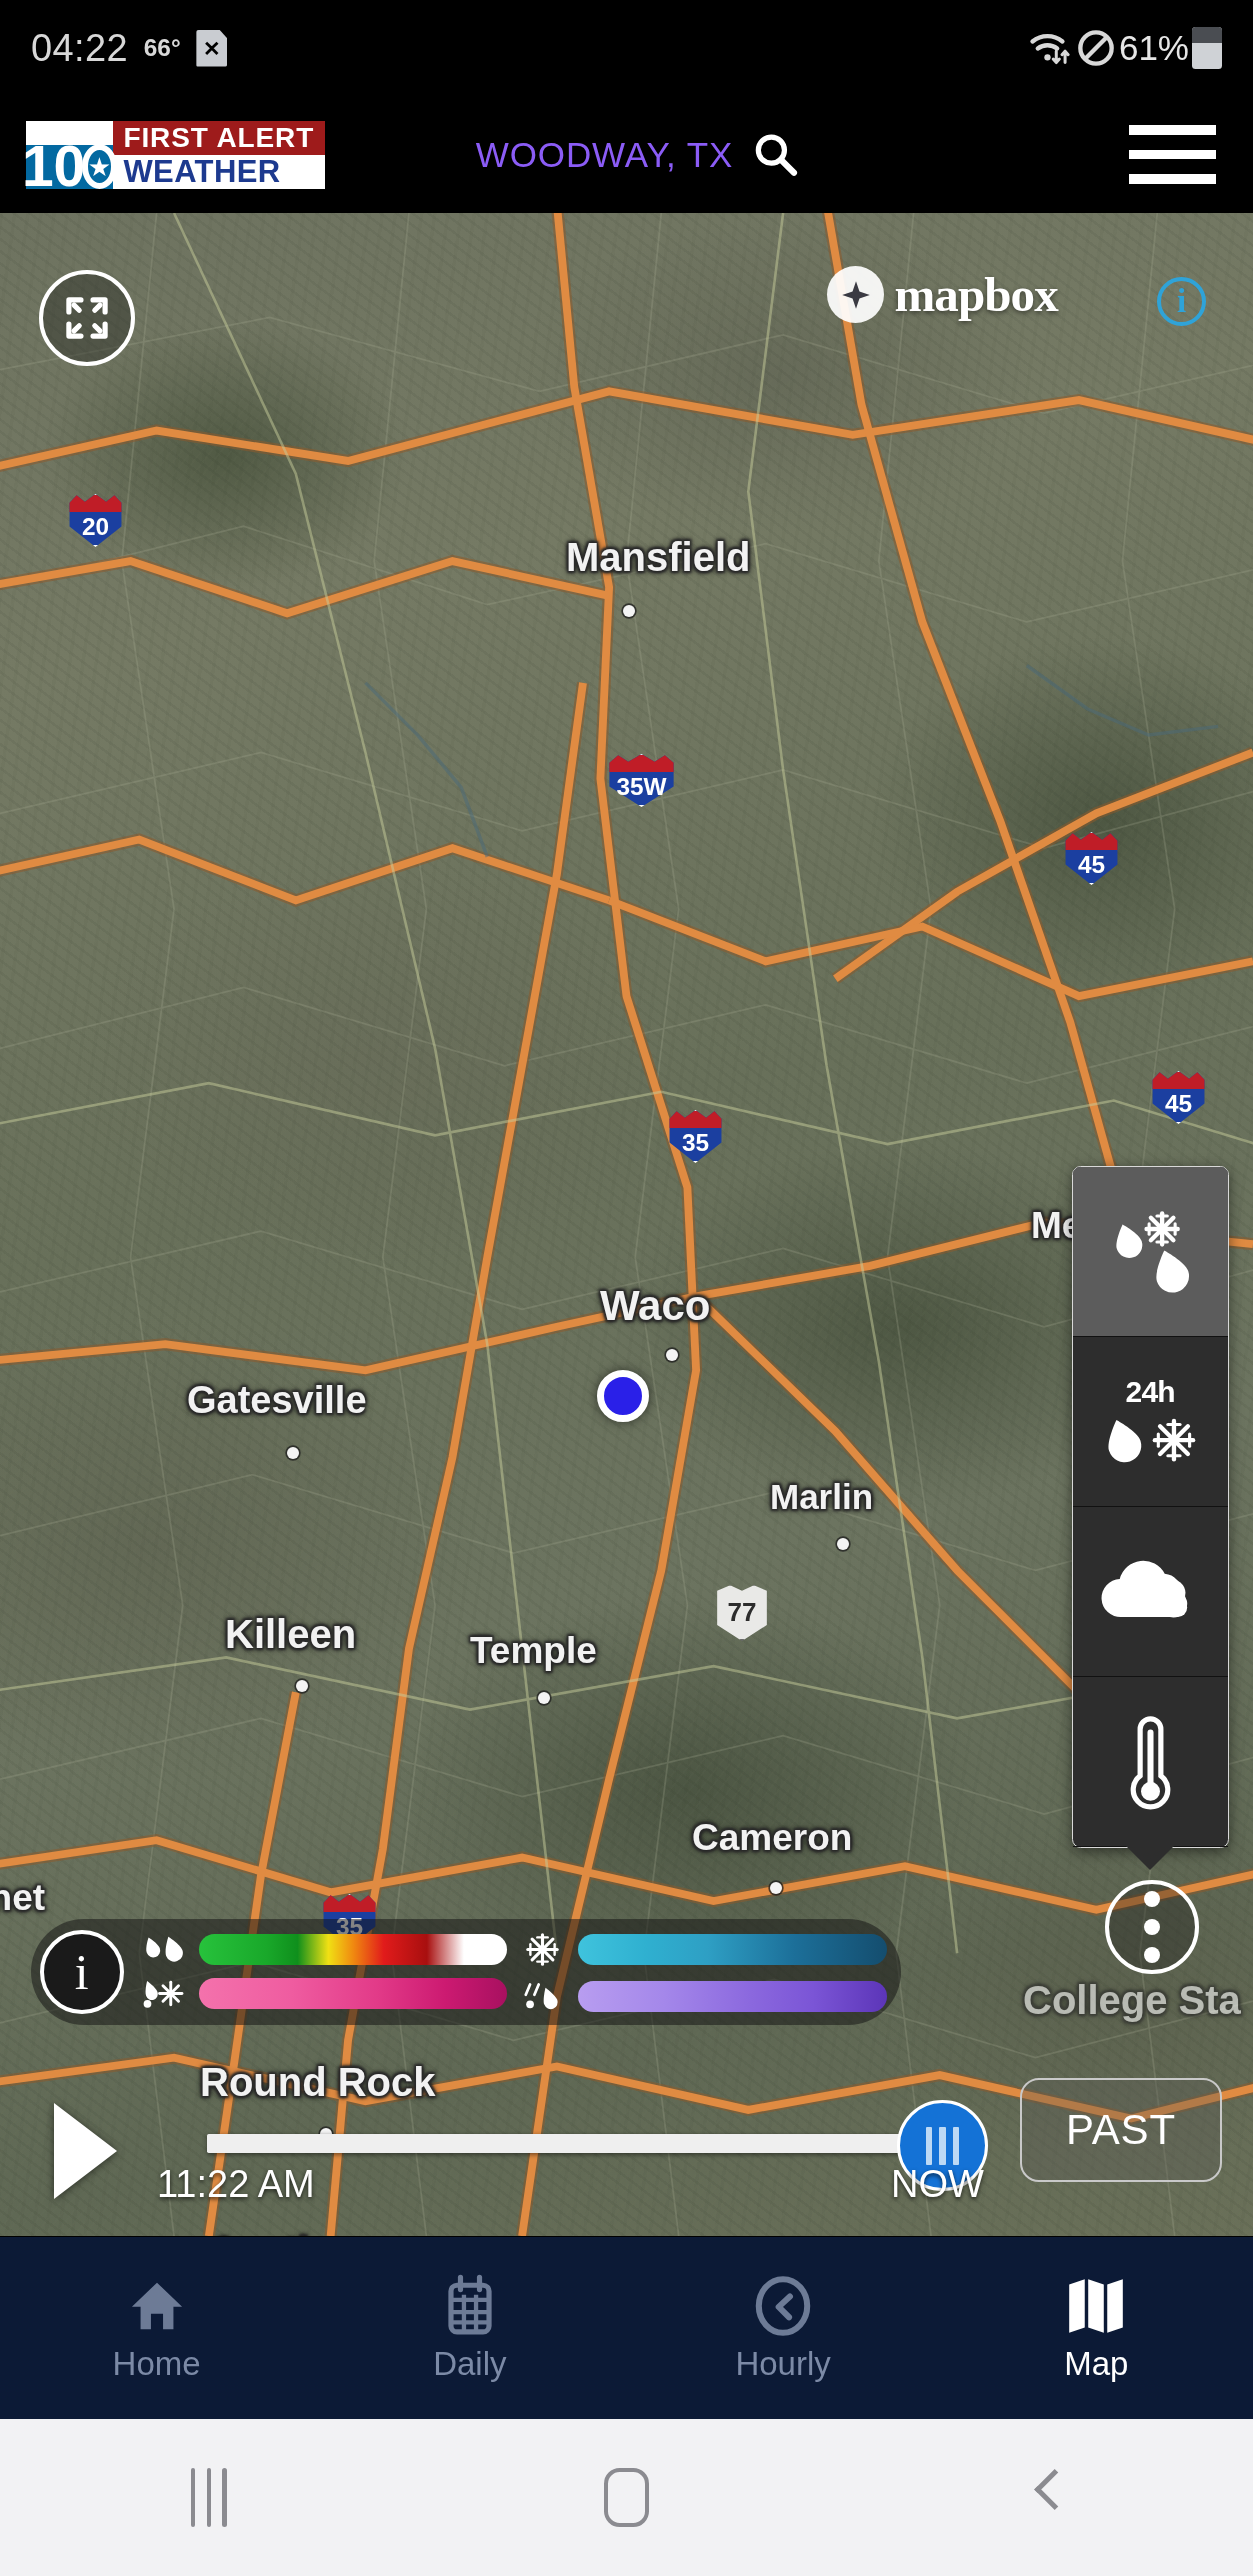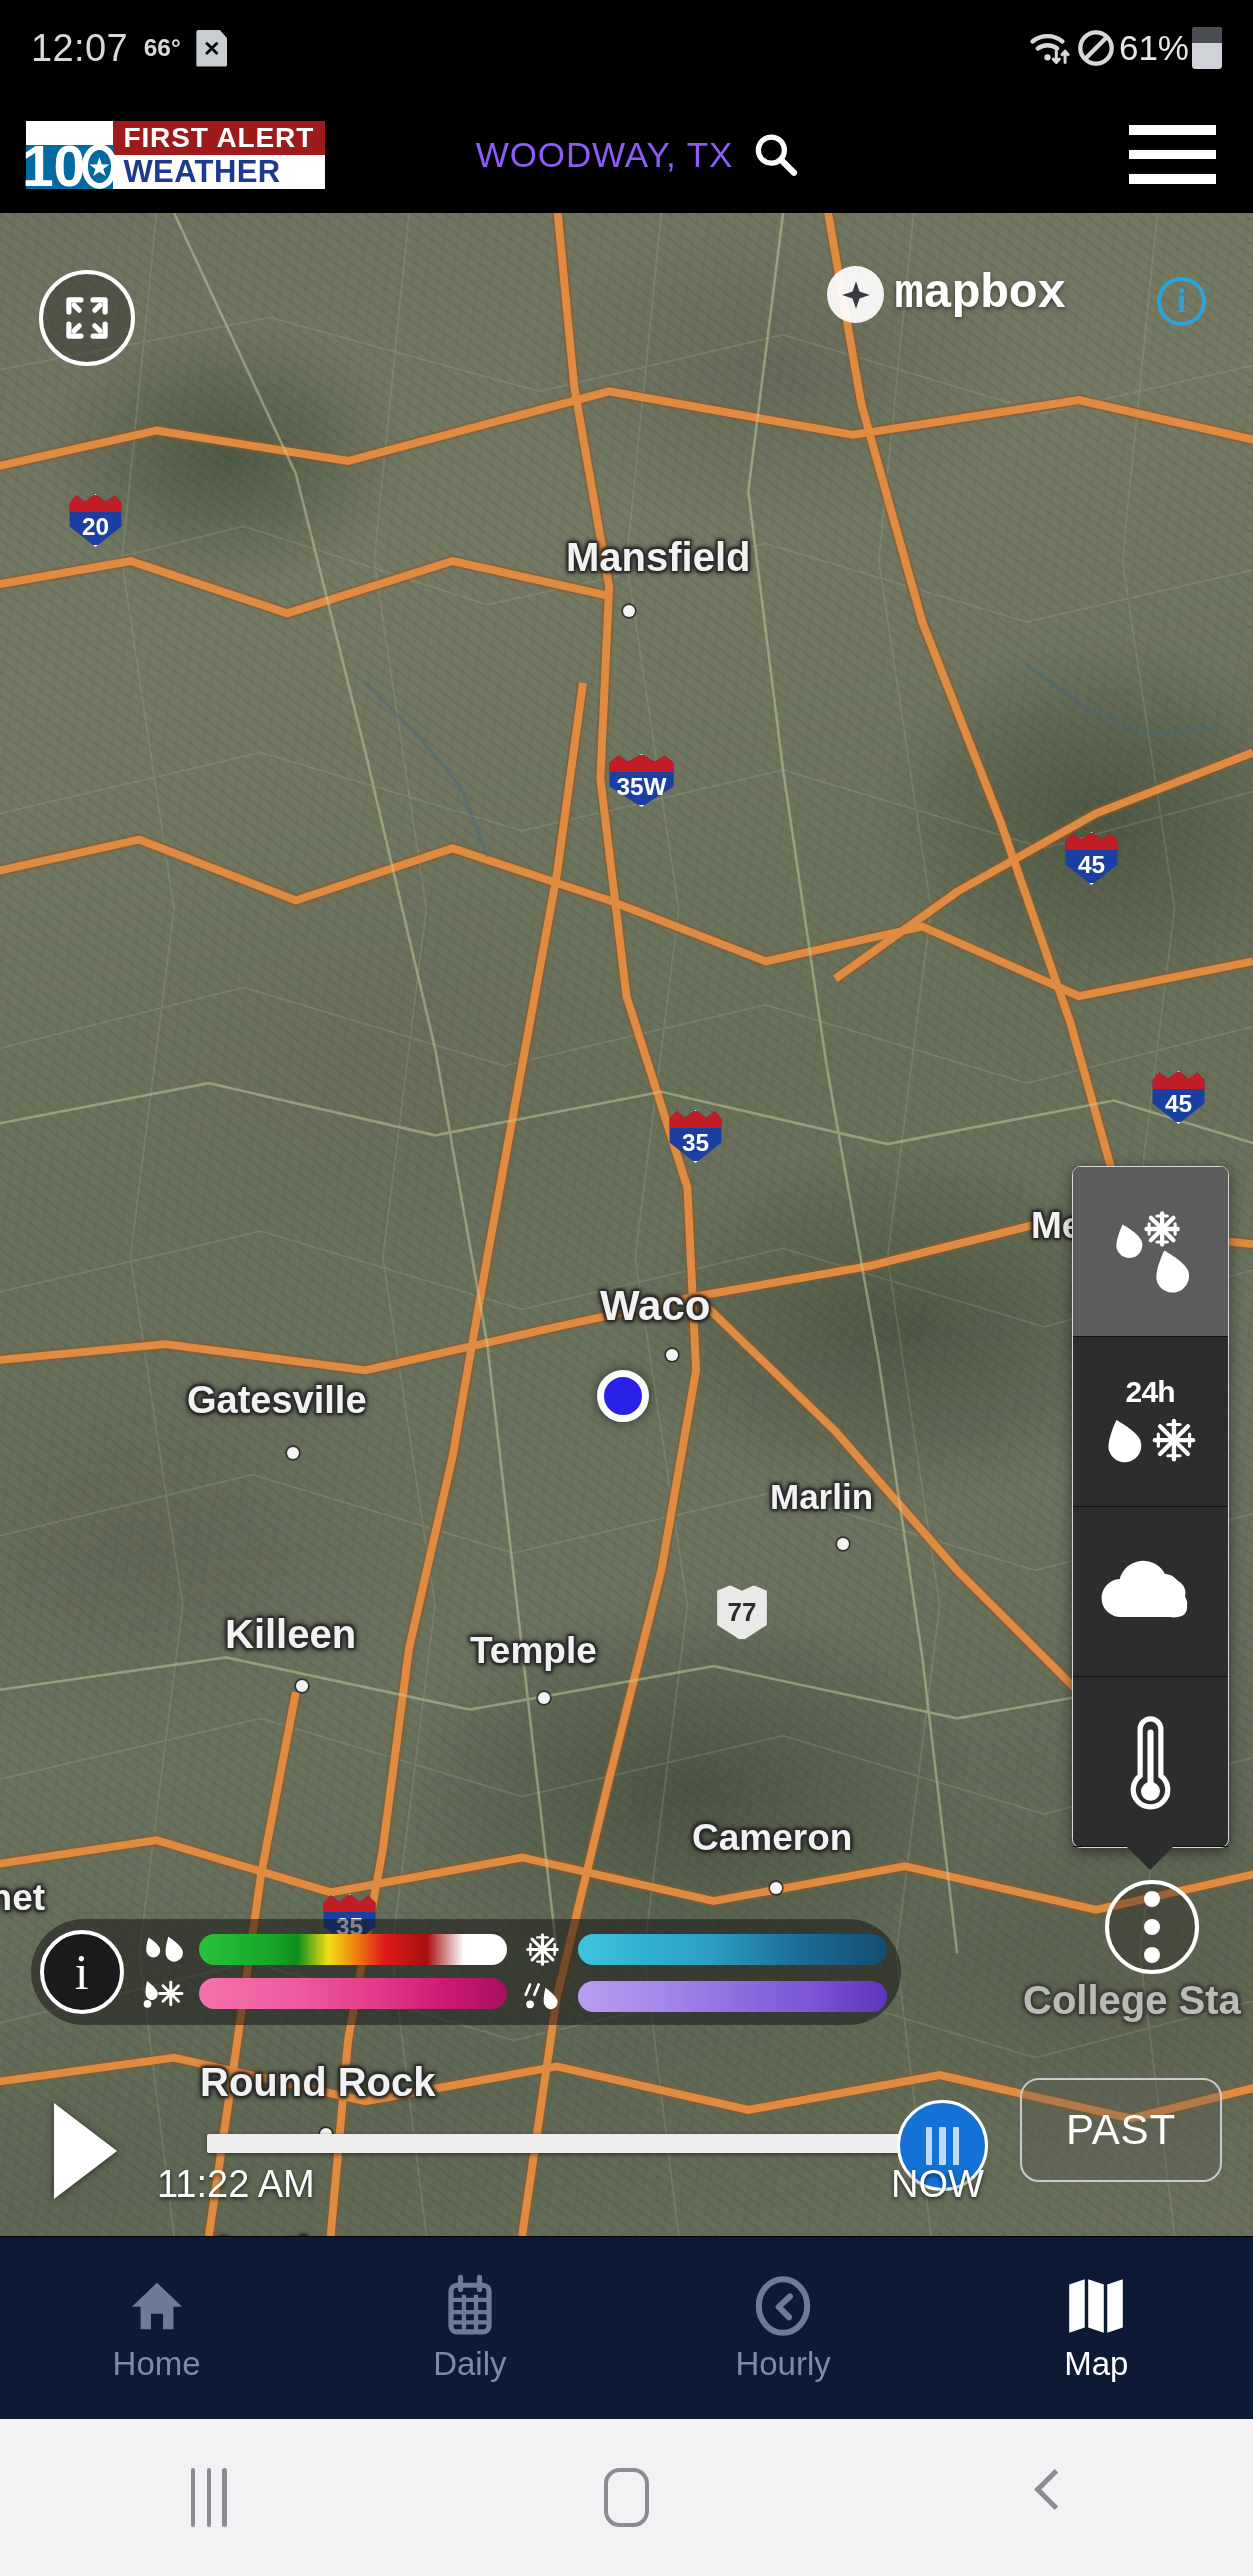--- a/index.html
+++ b/index.html
@@ -88,21 +88,21 @@
     border:7px solid #fff;box-shadow:0 0 12.2px rgba(0,0,0,.55);}
 
   
   .fsbtn{position:absolute;top:270px;left:39px;width:96px;height:96px;border-radius:50%;
     border:4.4px solid #fff;background:rgba(38,40,36,.42);display:flex;align-items:center;justify-content:center;z-index:20;}
   
   .mapbox{position:absolute;top:266px;left:827px;display:flex;align-items:center;gap:10.4px;z-index:20;}
   .mb-mark{width:57px;height:57px;border-radius:50%;background:rgba(255,255,255,.92);
     display:flex;align-items:center;justify-content:center;}
   .mb-word{color:#fff;font-size:49px;font-weight:700;letter-spacing:-0.9px;line-height:1;
-    text-shadow:0 1.7px 5.2px rgba(0,0,0,.5);font-family:Liberation Mono, monospace;}
+    text-shadow:0 1.7px 5.2px rgba(0,0,0,.5);font-family:Liberation Serif, serif;}
   .mb-info{position:absolute;top:277px;left:1157px;width:49px;height:49px;border-radius:50%;
     border:4.4px solid #2fa3d8;display:flex;align-items:center;justify-content:center;z-index:20;}
   .mb-info span{color:#2fa3d8;font-size:33px;font-weight:700;line-height:1;font-family:"Liberation Serif",serif;}
 
   
   .layers{position:absolute;top:1166px;right:24.4px;width:157px;background:#2d2d2d;
     border-radius:8.7px;border:1.7px solid #d9d9d9;overflow:visible;z-index:25;
     box-shadow:0 3.5px 14px rgba(0,0,0,.5);}
   .layer{height:170px;display:flex;flex-direction:column;align-items:center;justify-content:center;
     border-bottom:1.7px solid #111;position:relative;}
@@ -163,21 +163,21 @@
   .nb-home{width:45px;height:59px;border:4.4px solid #8b8b90;border-radius:15.7px;}
   .nb-back{width:30px;height:52px;position:relative;}
   .nb-back:before{content:"";position:absolute;left:10.4px;top:3.5px;width:24.4px;height:24.4px;
     border-left:5.2px solid #8b8b90;border-bottom:5.2px solid #8b8b90;transform:rotate(45deg);}
 </style>
 </head>
 <body>
 
 <div class="statusbar">
   <div class="sb-left">
-    <div class="sb-time">12:07</div>
+    <div class="sb-time">04:22</div>
     <div class="sb-temp">66°</div>
     <div class="sb-sd">
         <span>✕</span>
       </div>
   </div>
   <div class="sb-right">
     <svg width="44" height="37" viewBox="0 0 50 42">
       <path d="M4 13 A27 27 0 0 1 38 13" stroke="#d8d8d8" stroke-width="5" fill="none" stroke-linecap="round"></path>
       <path d="M10 21 A18 18 0 0 1 32 21" stroke="#d8d8d8" stroke-width="5" fill="none" stroke-linecap="round"></path>
       <circle cx="21" cy="31" r="3.6" fill="#d8d8d8"></circle>

